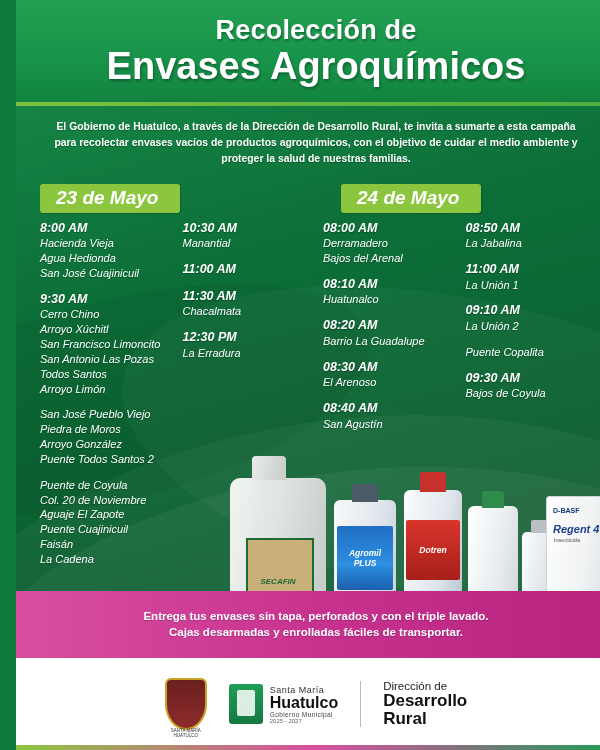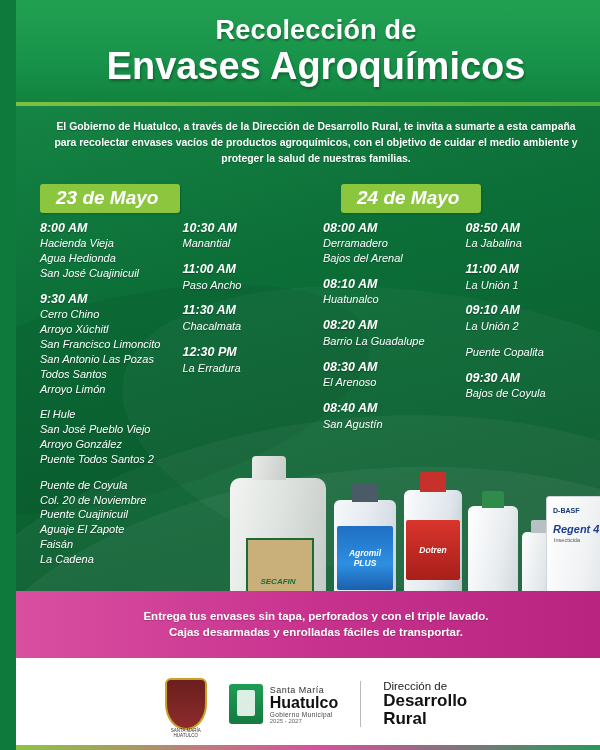--- a/index.html
+++ b/index.html
@@ -348,44 +348,43 @@
             <div class="time">9:30 AM</div>
             <div class="place">Cerro Chino</div>
             <div class="place">Arroyo Xúchitl</div>
             <div class="place">San Francisco Limoncito</div>
             <div class="place">San Antonio Las Pozas</div>
             <div class="place">Todos Santos</div>
             <div class="place">Arroyo Limón</div>
           </div>
 
           <div class="block">
-            <div class="place">El Hule</div>
             <div class="place">San José Pueblo Viejo</div>
+            <div class="place">Piedra de Moros</div>
             <div class="place">Arroyo González</div>
             <div class="place">Puente Todos Santos 2</div>
           </div>
 
           <div class="block">
             <div class="place">Puente de Coyula</div>
             <div class="place">Col. 20 de Noviembre</div>
+            <div class="place">Aguaje El Zapote</div>
             <div class="place">Puente Cuajinicuil</div>
-            <div class="place">Aguaje El Zapote</div>
             <div class="place">Faisán</div>
             <div class="place">La Cadena</div>
           </div>
 
         </div>
         <div class="subcol">
           <div class="block">
             <div class="time">10:30 AM</div>
             <div class="place">Manantial</div>
           </div>
           <div class="block">
             <div class="time">11:00 AM</div>
-            <div class="place">Paso Ancho</div>
           </div>
           <div class="block">
             <div class="time">11:30 AM</div>
             <div class="place">Chacalmata</div>
           </div>
           <div class="block">
             <div class="time">12:30 PM</div>
             <div class="place">La Erradura</div>
           </div>
         </div>

